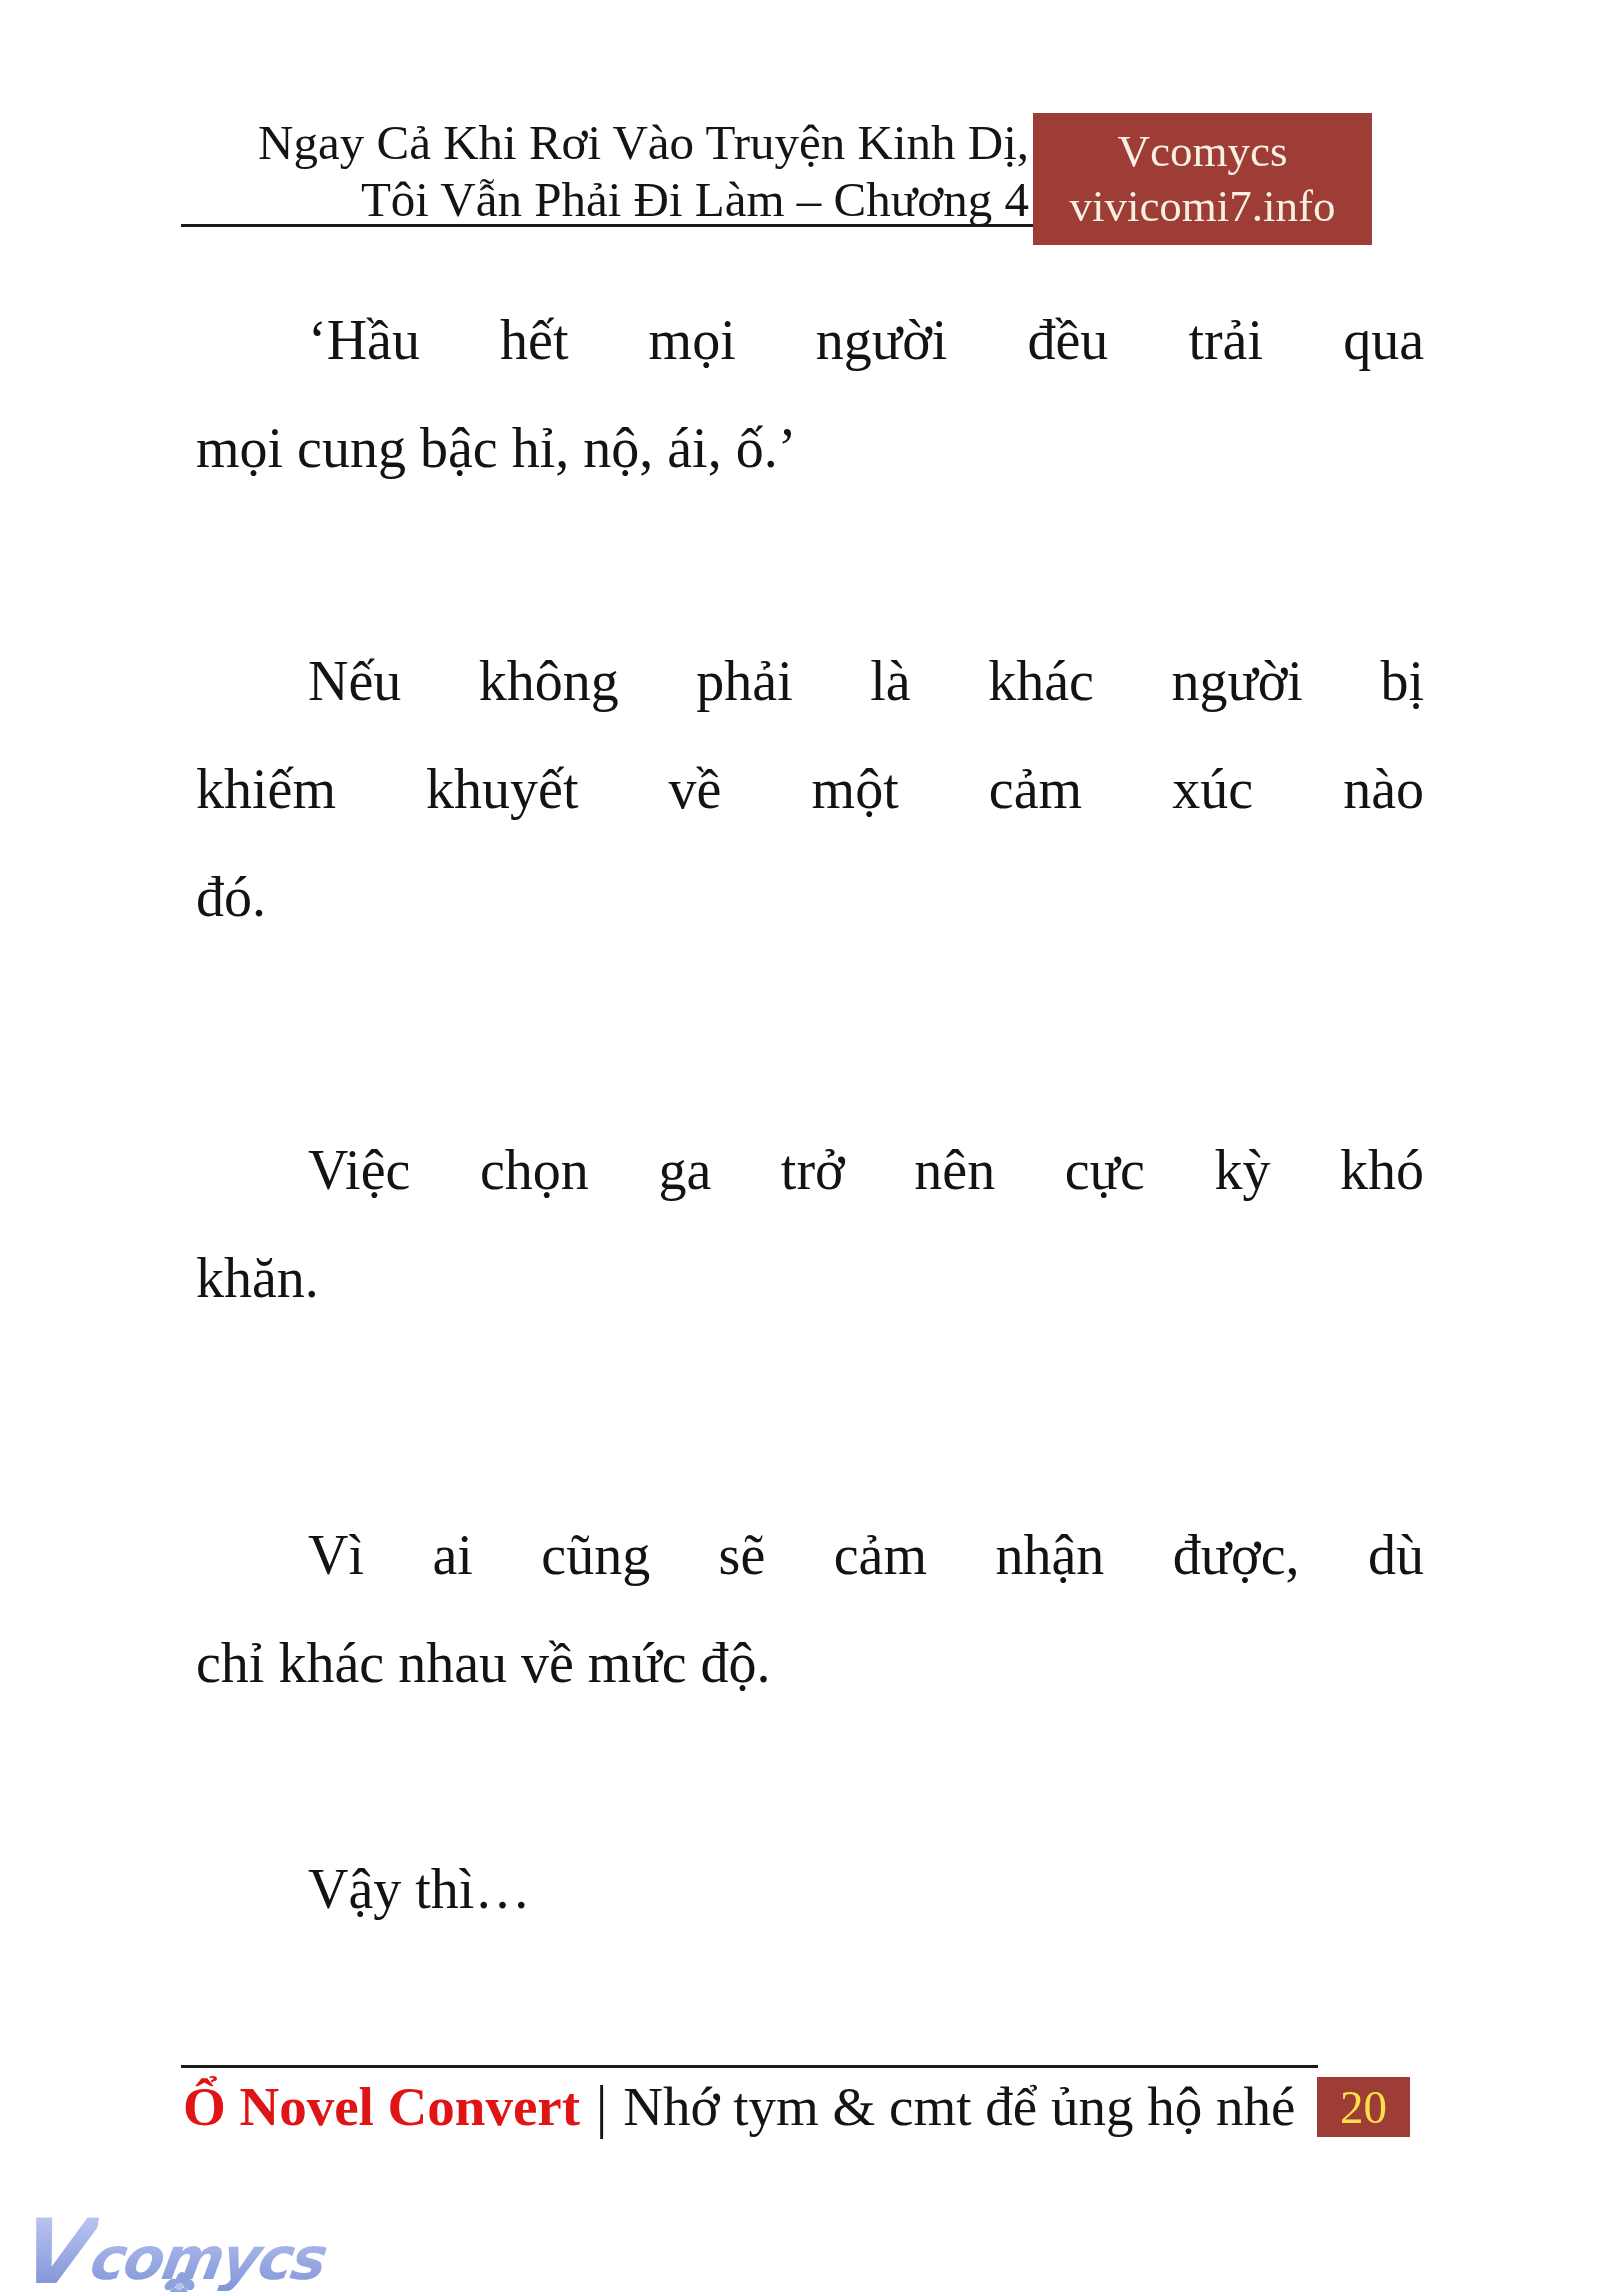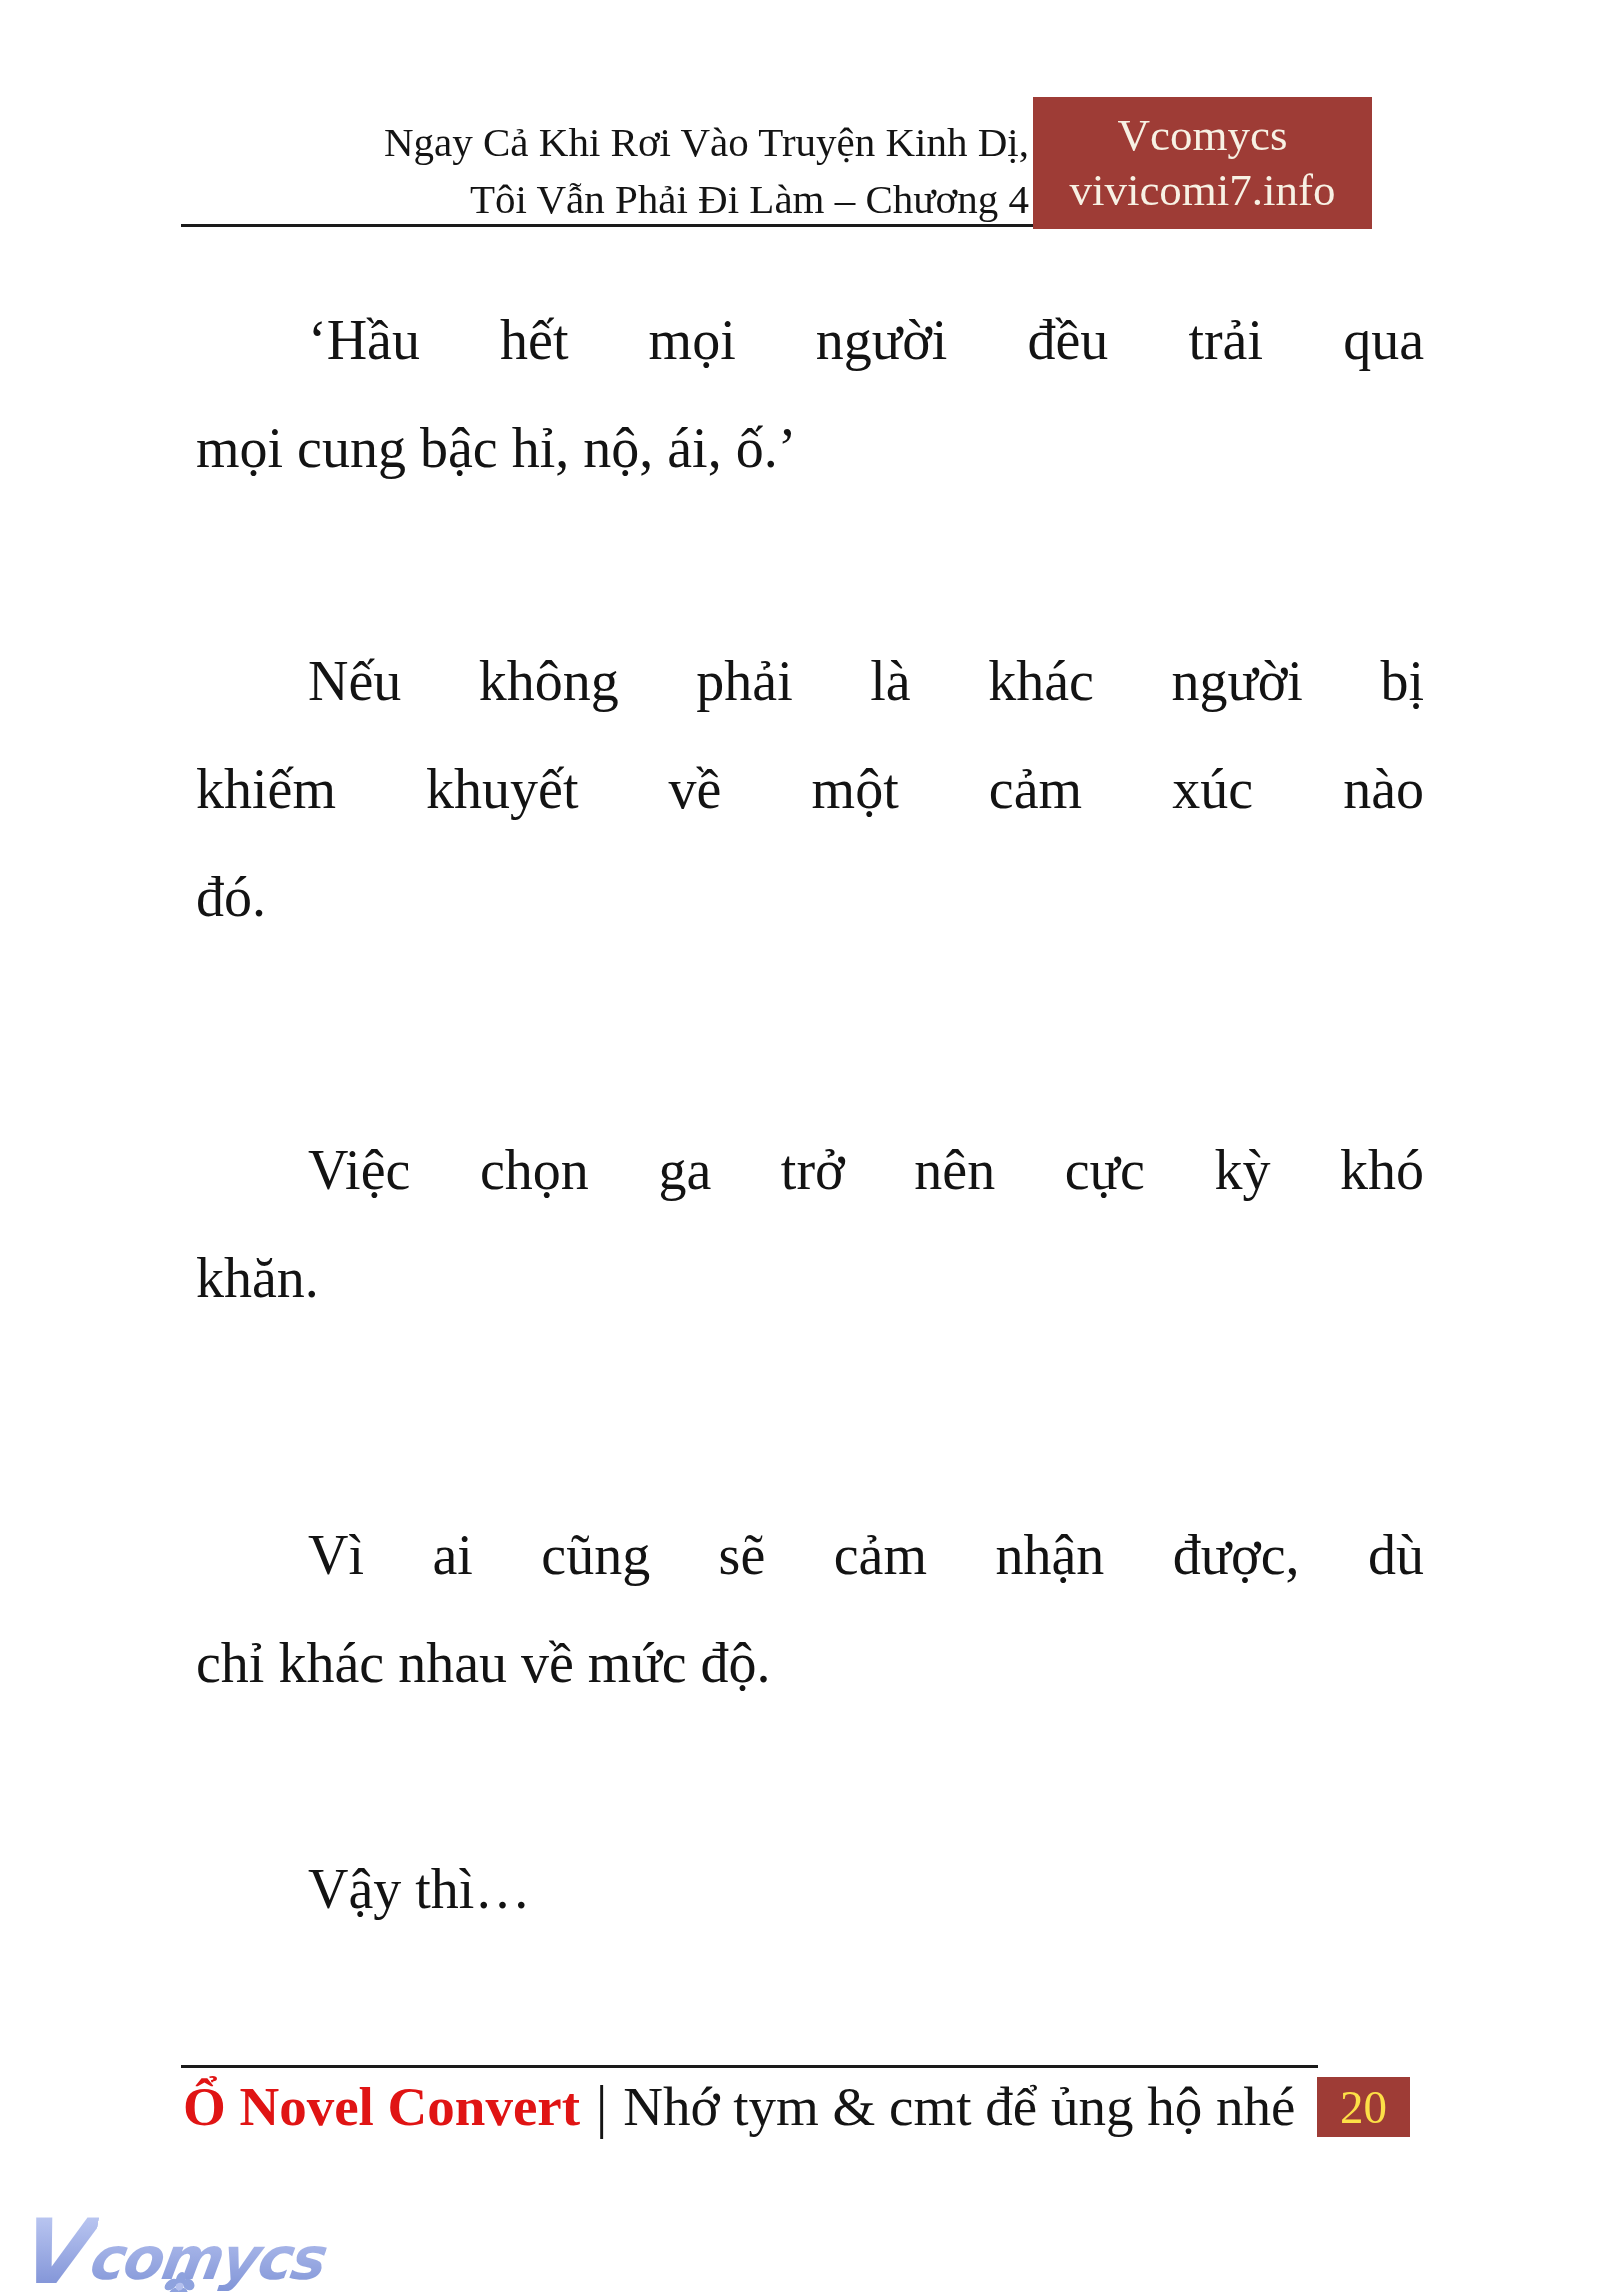--- a/index.html
+++ b/index.html
@@ -9,27 +9,27 @@
     background:#ffffff;
     overflow:hidden;
     font-family:"Liberation Serif", serif;
   }
 
   
   .header-title{
     position:absolute;
     left:181px;top:114px;width:848px;
     text-align:right;
-    font-size:41px;line-height:57px;
+    font-size:49px;line-height:57px;
     color:#141414;
     white-space:nowrap;
   }
   .header-badge{
     position:absolute;
-    left:1033px;top:97px;width:339px;height:132px;
+    left:1033px;top:113px;width:339px;height:132px;
     background:#9e3c36;
     display:flex;flex-direction:column;
     align-items:center;justify-content:center;
     color:#f7f1e4;
     font-size:45px;line-height:55px;
     text-align:center;
   }
   .header-rule{
     position:absolute;
     left:181px;top:224px;width:852px;height:2.9px;

